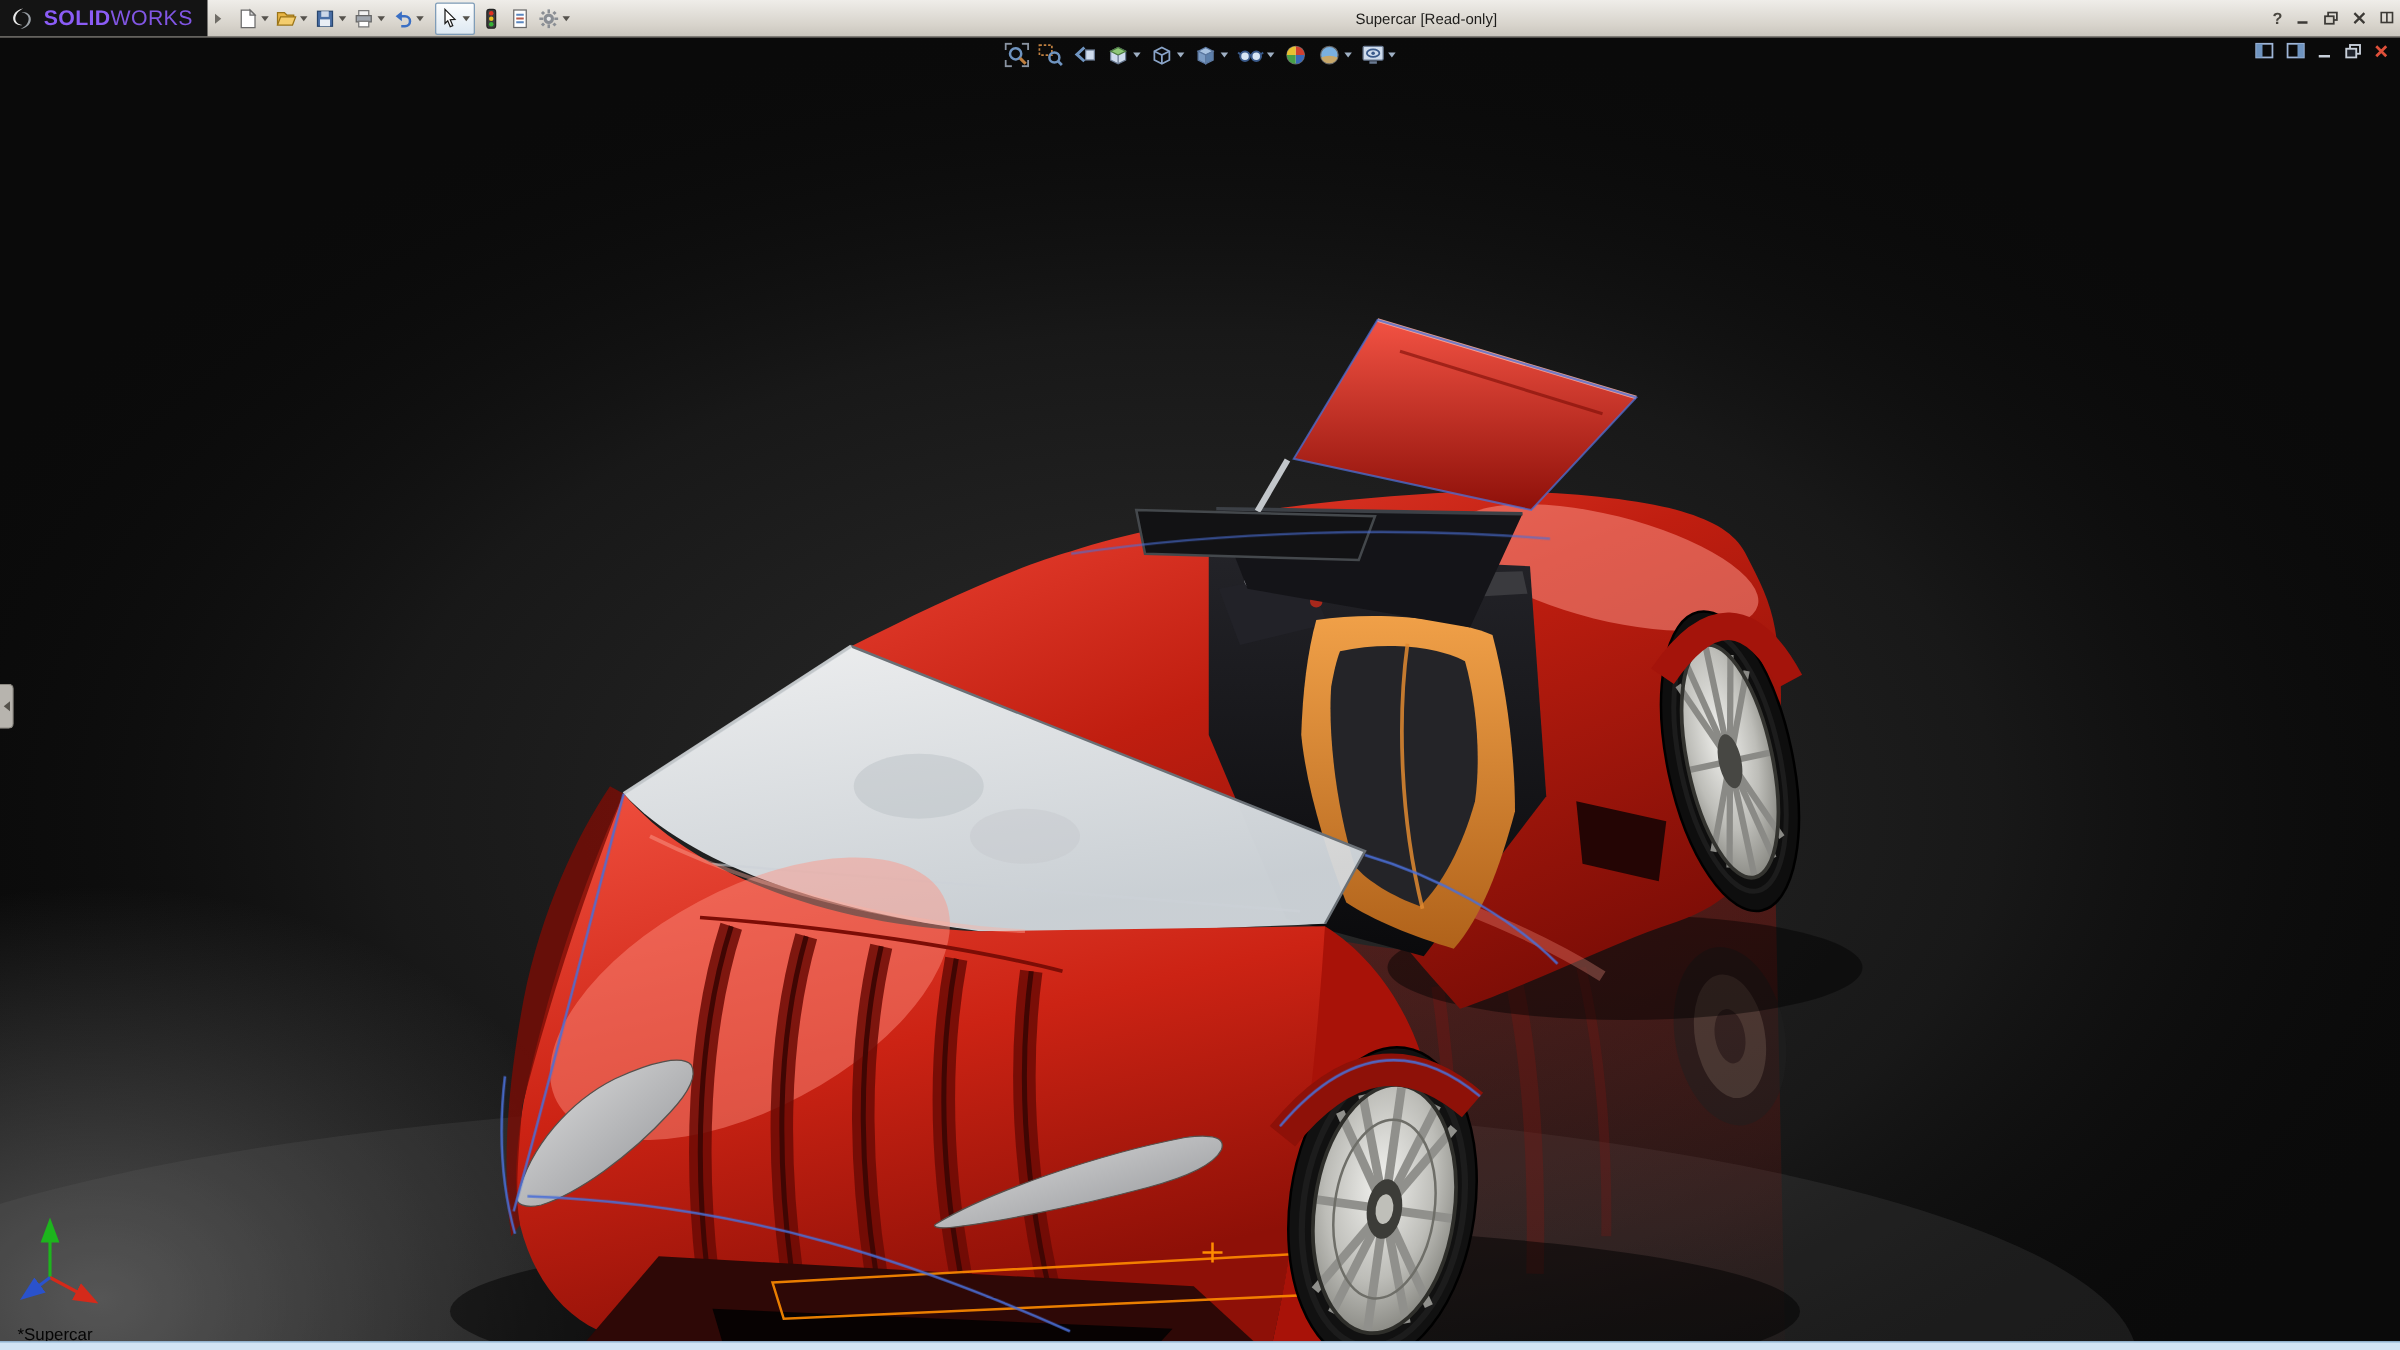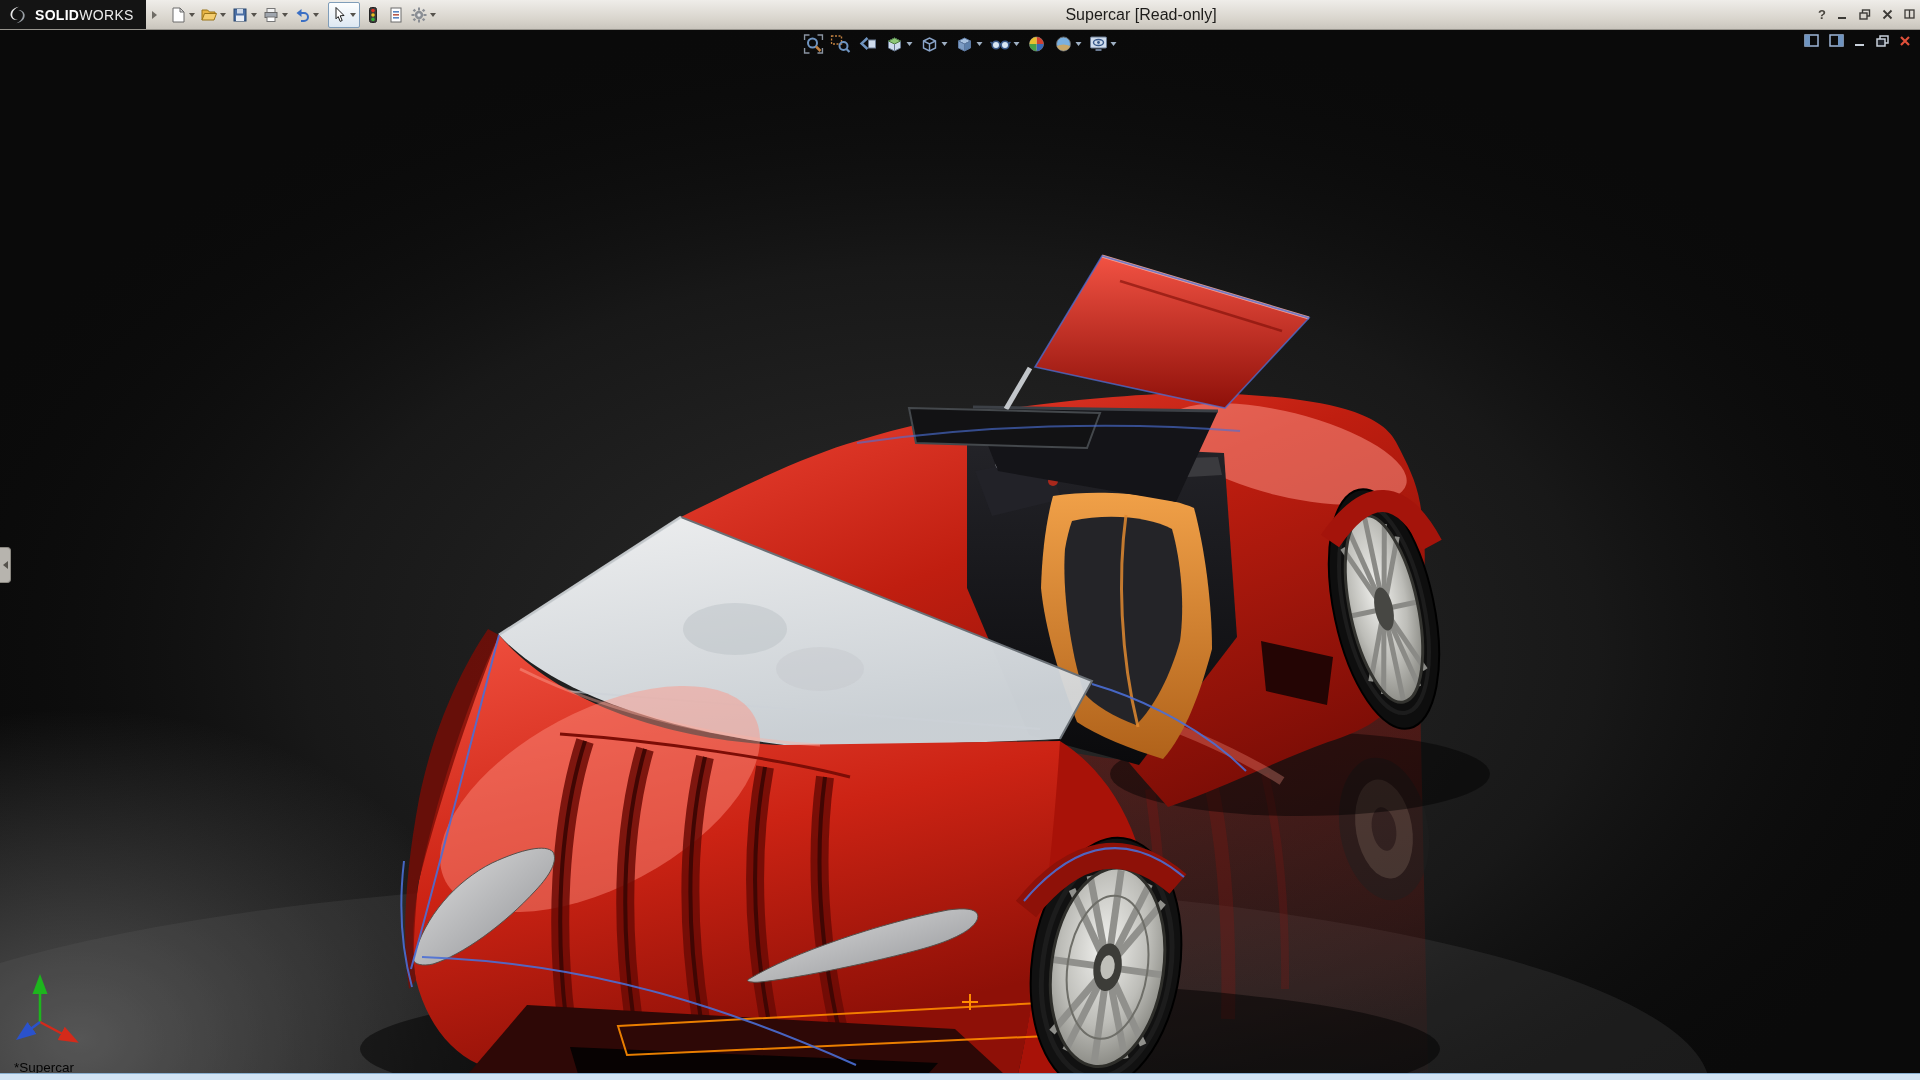--- a/index.html
+++ b/index.html
@@ -6,34 +6,34 @@
   body{width:1920px;height:1080px;overflow:hidden;background:#000;
        font-family:"Liberation Sans", sans-serif;position:relative;}
 
   
   .menubar{position:absolute;top:0;left:0;right:0;height:29px;
     background:linear-gradient(#efede9,#d7d3cb 70%,#c9c5bd);
     border-bottom:1px solid #97948d;display:flex;align-items:center;z-index:30;}
   .logo{height:29px;background:#141414;display:flex;align-items:center;
     padding:0 12px 0 8px;gap:7px;flex:0 0 auto;}
   .logo-mark{width:20px;height:18px;}
-  .logo-text{color:#ffffff;font-size:14px;letter-spacing:.3px;white-space:nowrap;}
+  .logo-text{color:#8b5cf6;font-size:17px;letter-spacing:.3px;white-space:nowrap;}
   .logo-text b{font-weight:bold;}
   .logo-text span{font-weight:normal;opacity:.92;}
   .chev{width:0;height:0;border-top:4px solid transparent;border-bottom:4px solid transparent;
     border-left:5px solid #6f6c66;margin:0 8px 0 6px;}
   .tbar{display:flex;align-items:center;height:29px;}
   .tbtn{height:24px;display:flex;align-items:center;padding:0 1px;margin-left:3px;}
   .tbtn svg{display:block;}
   .dd{width:0;height:0;border-left:3px solid transparent;border-right:3px solid transparent;
     border-top:4px solid #55524c;margin-left:2px;}
   .tbtn-sel{display:flex;align-items:center;border:1px solid #7f9db9;background:linear-gradient(#fdfefe,#dde8f2);
     border-radius:2px;height:24px;padding:0 3px;margin-left:8px;}
   .title{position:absolute;left:1141px;top:0;height:29px;display:flex;align-items:center;
-    transform:translateX(-50%);font-size:16px;color:#1d1c1a;white-space:nowrap;}
+    transform:translateX(-50%);font-size:12px;color:#1d1c1a;white-space:nowrap;}
   .winctl{position:absolute;right:4px;top:0;height:29px;display:flex;align-items:center;gap:11px;}
   .help{font-size:13px;color:#4a4740;font-weight:bold;}
   .wbtn svg{display:block;}
 
   
   .viewport{position:absolute;top:29px;left:0;right:0;bottom:6px;background:#0a0a0a;overflow:hidden;z-index:1;}
   .scene{position:absolute;top:0;left:0;}
 
   
   .headsup{position:absolute;top:4px;left:50%;transform:translateX(-50%);

